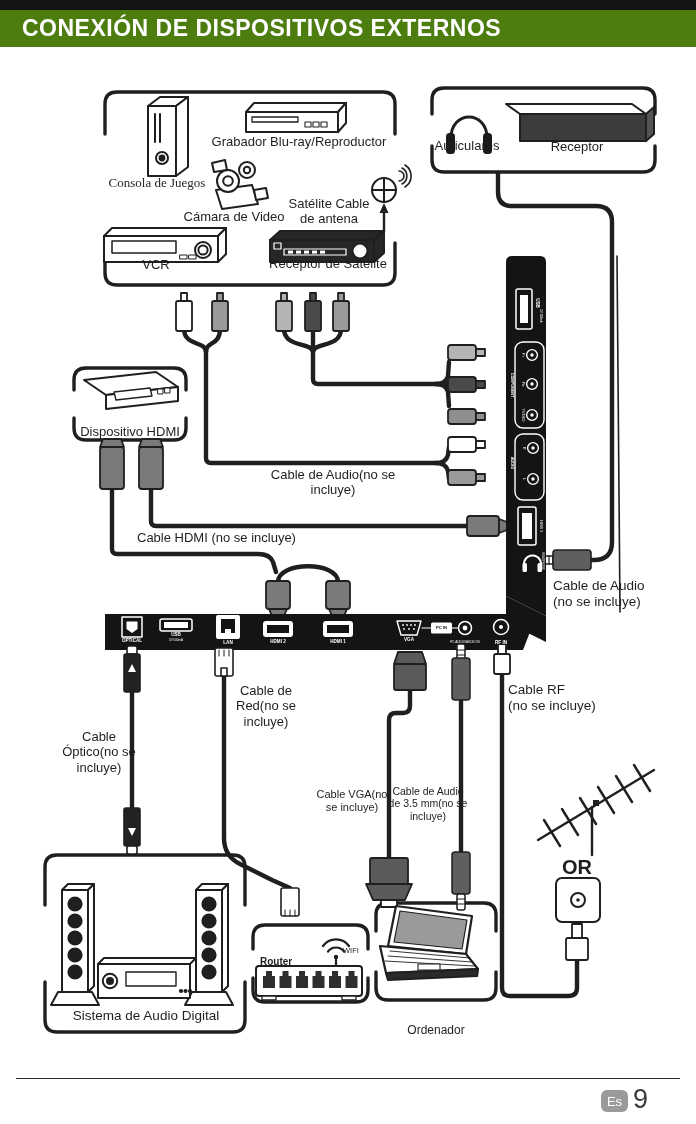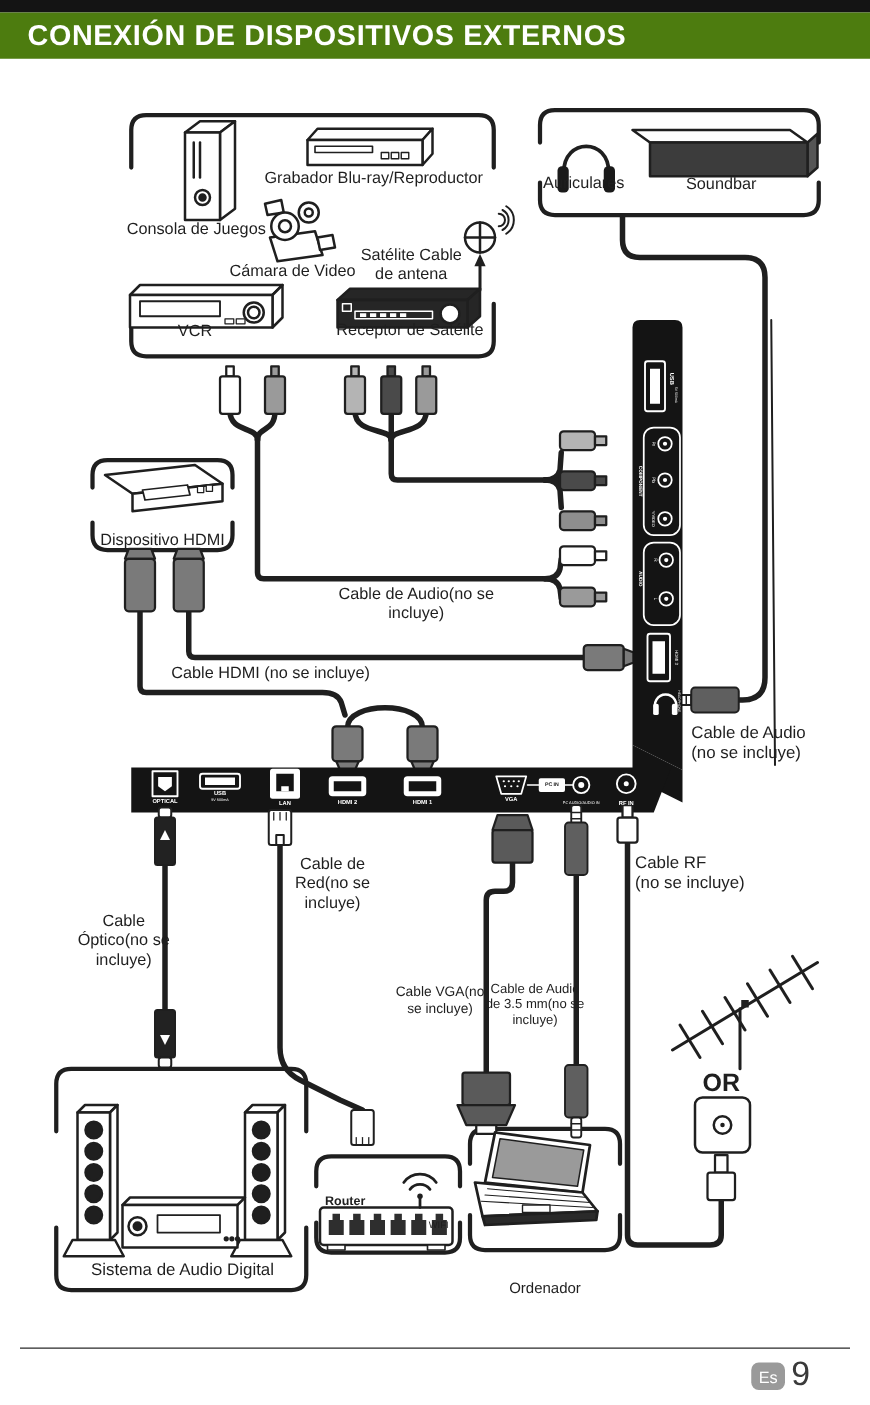--- a/index.html
+++ b/index.html
@@ -421,29 +421,29 @@
         <polygon points="380,946 466,954 478,969 386,973" fill="#ffffff"></polygon>
         <line x1="390" y1="951" x2="470" y2="958" stroke-width="0.9"></line>
         <line x1="388" y1="956" x2="472" y2="962" stroke-width="0.9"></line>
         <line x1="385" y1="961" x2="474" y2="966" stroke-width="0.9"></line>
         <polygon points="386,973 478,969 477,976 388,980" fill="#2a2a2a"></polygon>
         <rect x="418" y="964" width="22" height="6" fill="#ffffff" stroke-width="1.1"></rect>
       </g>
     </g>
   </svg>
 
-  <div class="lbl ctr" style="left:98px;top:175px;width:118px;">Consola de Juegos</div>
+  <div class="lbl ctr" style="left:98px;top:175px;width:118px;font-family:Liberation Serif, serif;">Consola de Juegos</div>
   <div class="lbl ctr" style="left:206px;top:134px;width:186px;">Grabador Blu-ray/Reproductor</div>
   <div class="lbl ctr" style="left:180px;top:209px;width:108px;">Cámara de Video</div>
   <div class="lbl ctr" style="left:283px;top:196px;width:92px;">Satélite Cable
 de antena</div>
   <div class="lbl ctr" style="left:130px;top:257px;width:52px;">VCR</div>
   <div class="lbl ctr" style="left:264px;top:256px;width:128px;">Receptor de Satélite</div>
   <div class="lbl ctr" style="left:426px;top:138px;width:82px;">Auriculares</div>
-  <div class="lbl ctr" style="left:540px;top:139px;width:74px;">Soundbar</div>
+  <div class="lbl ctr" style="left:540px;top:139px;width:74px;">Receptor</div>
   <div class="lbl ctr" style="left:78px;top:424px;width:104px;">Dispositivo HDMI</div>
   <div class="lbl" style="left:137px;top:530px;">Cable HDMI (no se incluye)</div>
   <div class="lbl ctr" style="left:258px;top:467px;width:150px;">Cable de Audio(no se
 incluye)</div>
   <div class="lbl" style="left:553px;top:578px;font-size:13.5px;">Cable de Audio
 (no se incluye)</div>
   <div class="lbl ctr" style="left:52px;top:729px;width:94px;">Cable
 Óptico(no se
 incluye)</div>
   <div class="lbl ctr" style="left:226px;top:683px;width:80px;">Cable de
@@ -451,21 +451,21 @@
 incluye)</div>
   <div class="lbl ctr" style="left:312px;top:788px;width:80px;font-size:11px;">Cable VGA(no
 se incluye)</div>
   <div class="lbl ctr" style="left:388px;top:785px;width:80px;font-size:10.5px;">Cable de Audio
 de 3.5 mm(no se
 incluye)</div>
   <div class="lbl" style="left:508px;top:682px;font-size:13.5px;">Cable RF
 (no se incluye)</div>
   <div class="lbl ctr" style="left:558px;top:856px;width:38px;font-size:20px;font-weight:bold;">OR</div>
   <div class="lbl" style="left:260px;top:956px;font-size:10px;font-weight:bold;">Router</div>
-  <div class="lbl" style="left:343px;top:947px;font-size:7.5px;margin-top:29px;">WIFI</div>
+  <div class="lbl" style="left:343px;top:947px;font-size:7.5px;">WIFI</div>
   <div class="lbl ctr" style="left:394px;top:984px;width:84px;font-size:12px;margin-top:39px;">Ordenador</div>
   <div class="lbl ctr" style="left:58px;top:1008px;width:176px;font-size:13.5px;">Sistema de Audio Digital</div>
 
   <div class="plbl rot" style="left:537px;top:303px;font-size:4.6px;font-weight:bold;">USB</div>
   <div class="plbl rot" style="left:541px;top:316px;font-size:2.8px;">5V 500mA</div>
   <div class="plbl rot" style="left:511px;top:385px;font-size:3.8px;font-weight:bold;">COMPONENT</div>
   <div class="plbl rot" style="left:522px;top:355px;font-size:3.8px;">Pr</div>
   <div class="plbl rot" style="left:522px;top:384px;font-size:3.8px;">Pb</div>
   <div class="plbl rot" style="left:522px;top:415px;font-size:3.2px;">Y/VIDEO</div>
   <div class="plbl rot" style="left:511px;top:463px;font-size:3.8px;font-weight:bold;">AUDIO</div>

